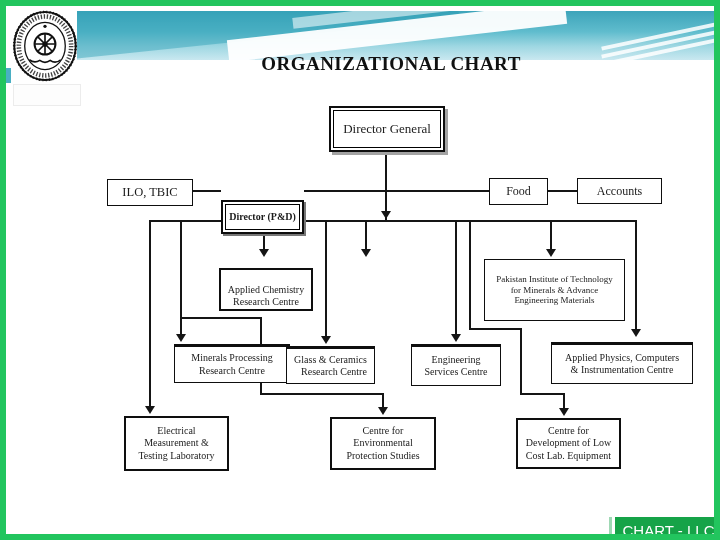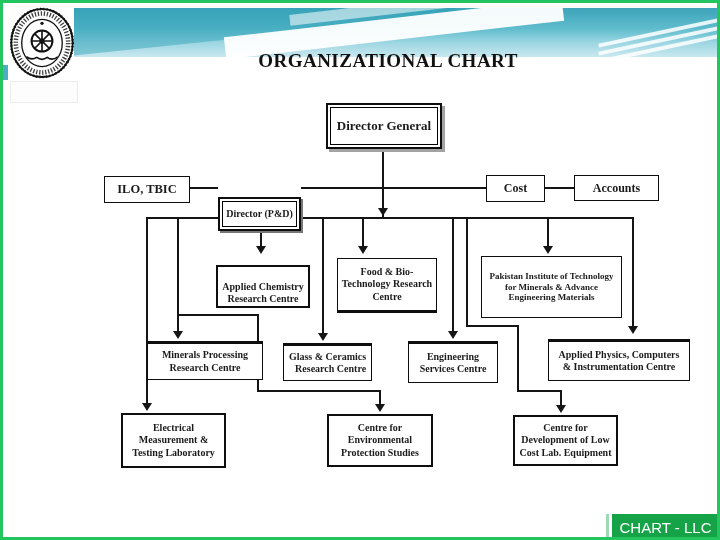--- a/index.html
+++ b/index.html
@@ -1,16 +1,16 @@
 <!DOCTYPE html>
 <html><head>
 <meta charset="utf-8">
 <style>
   html,body{margin:0;padding:0;background:#e9e9e9;}
-  #page{position:relative;width:720px;height:540px;background:#ffffff;border:3px solid #22c55e;
+  #page{position:relative;width:720px;height:540px;background:#ffffff;border:6px solid #22c55e;
         box-sizing:border-box;overflow:hidden;font-family:"Liberation Serif",serif;}
 
   
   .ribbon{position:absolute;left:71px;top:5px;width:649px;height:49px;overflow:hidden;
           background:linear-gradient(to bottom,#3da4ba 0%,#5fbccd 42%,#9ed7e2 72%,#c9e8f0 100%);}
   .rb-shade{position:absolute;left:-50px;top:-34px;width:430px;height:64px;background:#2f9fb5;
             transform:rotate(-6deg);opacity:.45;}
   .rb-s1{position:absolute;left:150px;top:10px;width:340px;height:22px;background:rgba(255,255,255,.95);transform:rotate(-6.5deg);}
   .rb-s2{position:absolute;left:215px;top:-9px;width:280px;height:11px;background:rgba(255,255,255,.55);transform:rotate(-6.5deg);}
   .rb-r{position:absolute;width:150px;height:4px;background:rgba(255,255,255,.85);transform:rotate(-12deg);right:-24px;}
@@ -21,21 +21,21 @@
 
   
   .title{position:absolute;left:200px;top:47px;width:370px;text-align:center;
          font-weight:bold;font-size:19px;letter-spacing:.5px;color:#111;
          font-family:"Liberation Serif",serif;}
 
   
   .node{position:absolute;background:#fff;border:2px solid #0e0e0e;box-sizing:border-box;
         display:flex;align-items:center;justify-content:center;text-align:center;
         color:#1b1b1b;line-height:1.22;padding:1px 3px;font-size:10px;}
-  .node span{white-space:pre-line;font-weight:bold;}
+  .node span{white-space:pre-line;}
   .thicktop{border-top-width:3px;border-left-width:1.5px;border-right-width:1.5px;border-bottom-width:1.5px;}
   .thin{border-width:1.5px;}
   .dbl{padding:2px;box-shadow:3px 3px 0 #a3a3a3;}
   .dbl .inner{border:1px solid #000;width:100%;height:100%;display:flex;align-items:center;
               justify-content:center;box-sizing:border-box;padding:1px 2px;}
   .bold{font-weight:bold;}
 
   
   .ln{position:absolute;background:#151515;}
   .v{width:2px;} .h{height:2px;}
@@ -127,45 +127,40 @@
     <span>ILO, TBIC</span>
   </div>
 
   <div class="node dbl bold" style="left:215px;top:168px;width:83px;height:34px;font-size:10px;box-shadow:2px 2px 0 #777;margin-top:26px;">
     <div class="inner">
       <span>Director (P&amp;D)</span>
     </div>
   </div>
 
   <div class="node thin" style="left:483px;top:172px;width:59px;height:27px;font-size:12px;">
-    <span>Cost</span>
+    <span>Food</span>
   </div>
 
   <div class="node thin" style="left:571px;top:172px;width:85px;height:26px;font-size:12px;">
     <span>Accounts</span>
   </div>
 
   <div class="node" style="left:213px;top:262px;width:94px;height:43px;align-items:flex-end;">
     <span>Applied Chemistry
 Research Centre</span>
   </div>
 
-  <div class="node thin" style="left:334px;top:255px;width:100px;height:55px;border-bottom-width:3px;">
-    <span>Food &amp; Bio-
-Technology Research
-Centre</span>
-  </div>
 
   <div class="node thin" style="left:478px;top:253px;width:141px;height:62px;font-size:9px;">
     <span>Pakistan Institute of Technology
 for Minerals &amp; Advance
 Engineering Materials</span>
   </div>
 
-  <div class="node thicktop" style="left:144px;top:338px;width:116px;height:39px;">
+  <div class="node thicktop" style="left:168px;top:338px;width:116px;height:39px;">
     <span>Minerals Processing
 Research Centre</span>
   </div>
 
   <div class="node thicktop" style="left:280px;top:340px;width:89px;height:38px;text-align:right;">
     <span>Glass &amp; Ceramics
 Research Centre</span>
   </div>
 
   <div class="node thicktop" style="left:405px;top:338px;width:90px;height:42px;">

